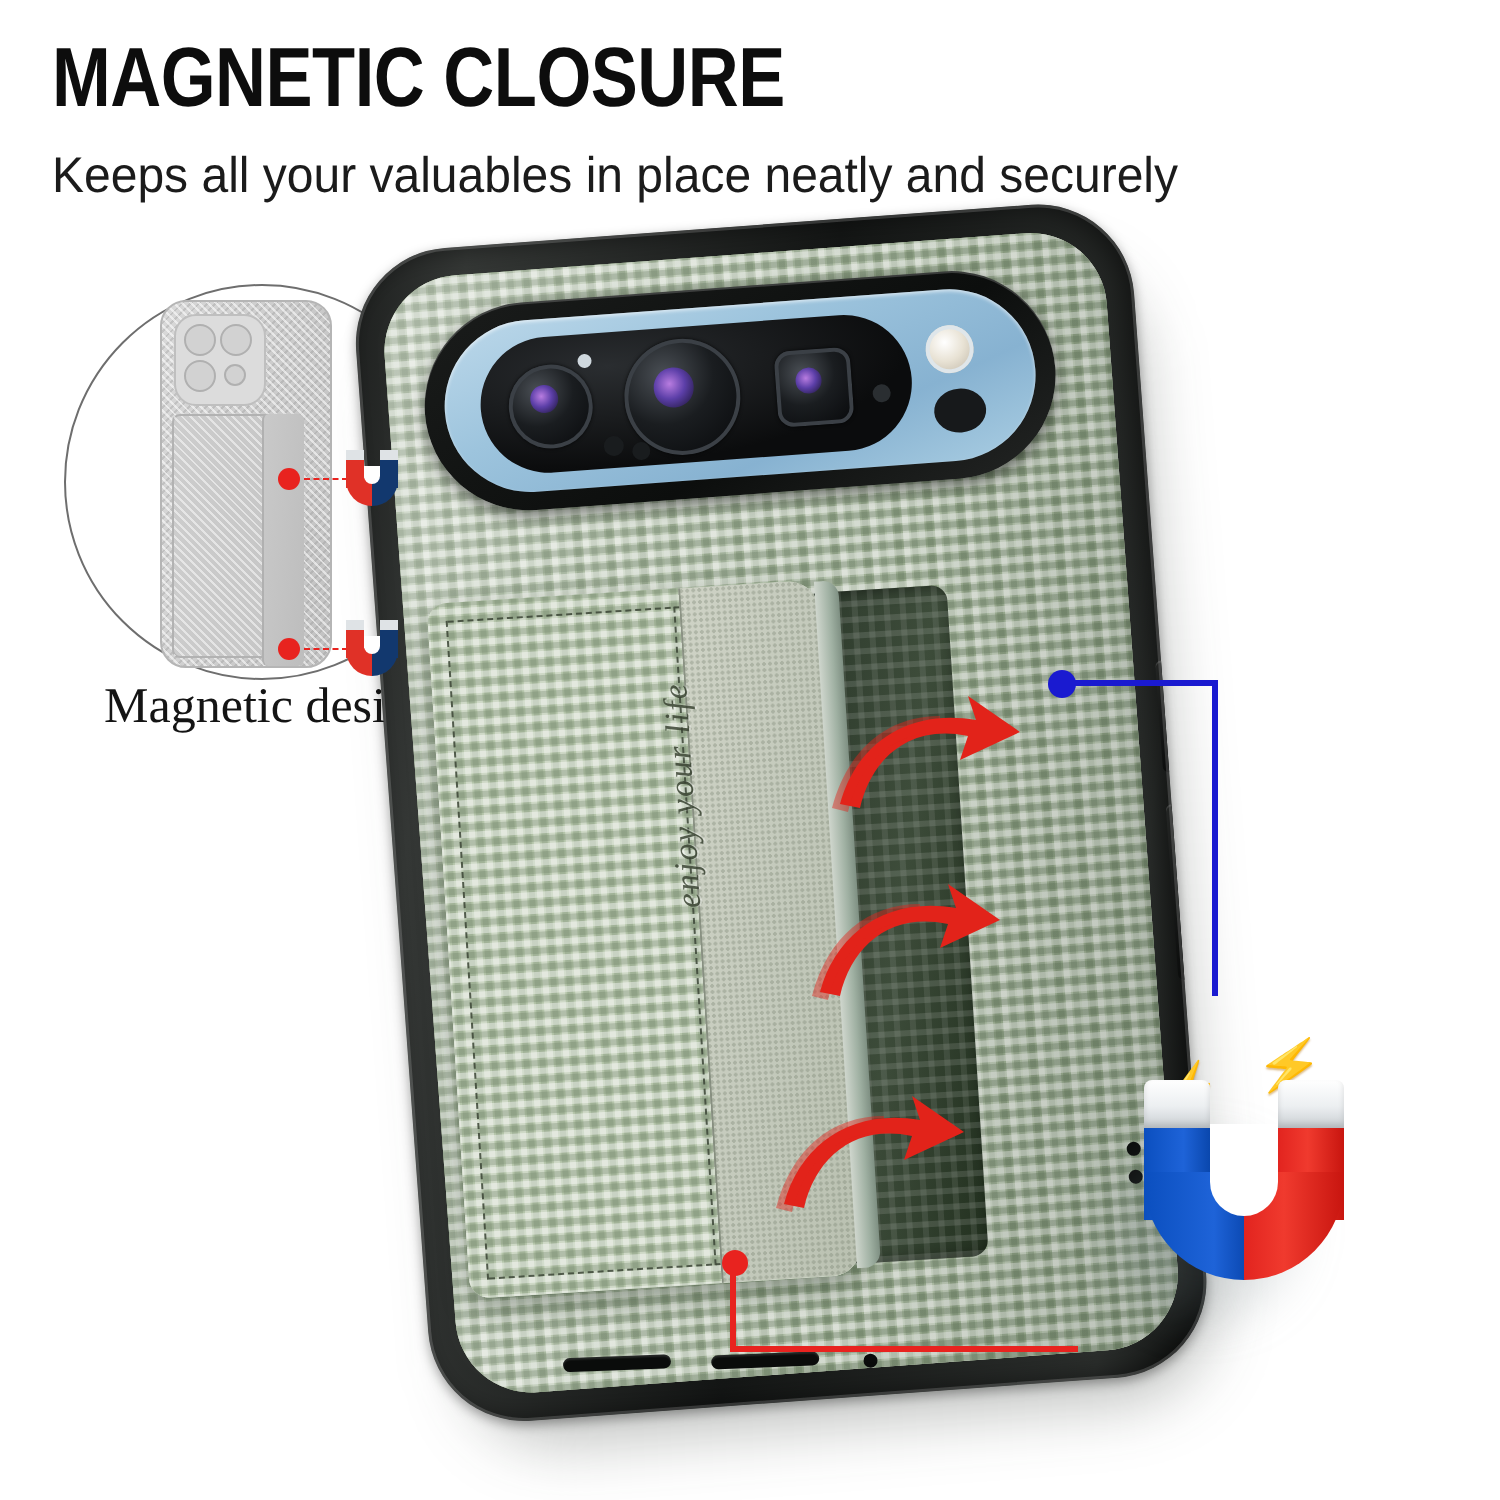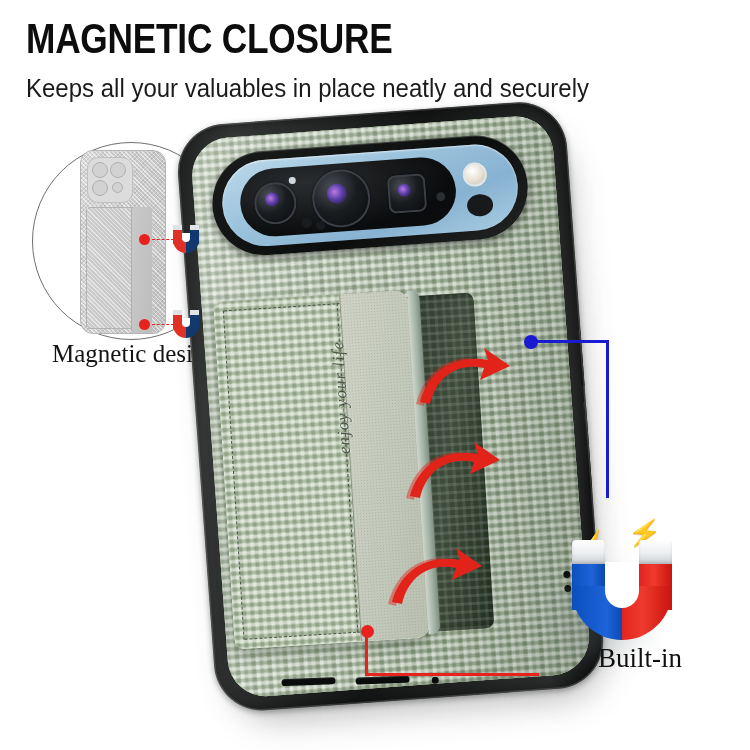--- a/index.html
+++ b/index.html
@@ -329,16 +329,15 @@
     <div class="arm r"></div>
     <div class="bend">
         <div class="half l"></div>
         <div class="half r"></div>
       </div>
     <div class="hole"></div>
     <div class="tip l"></div>
     <div class="tip r"></div>
   </div>
   <div class="magnet-label">
-    <div>Built-in</div>
   </div>
 
 </div>
 
 </body></html>

